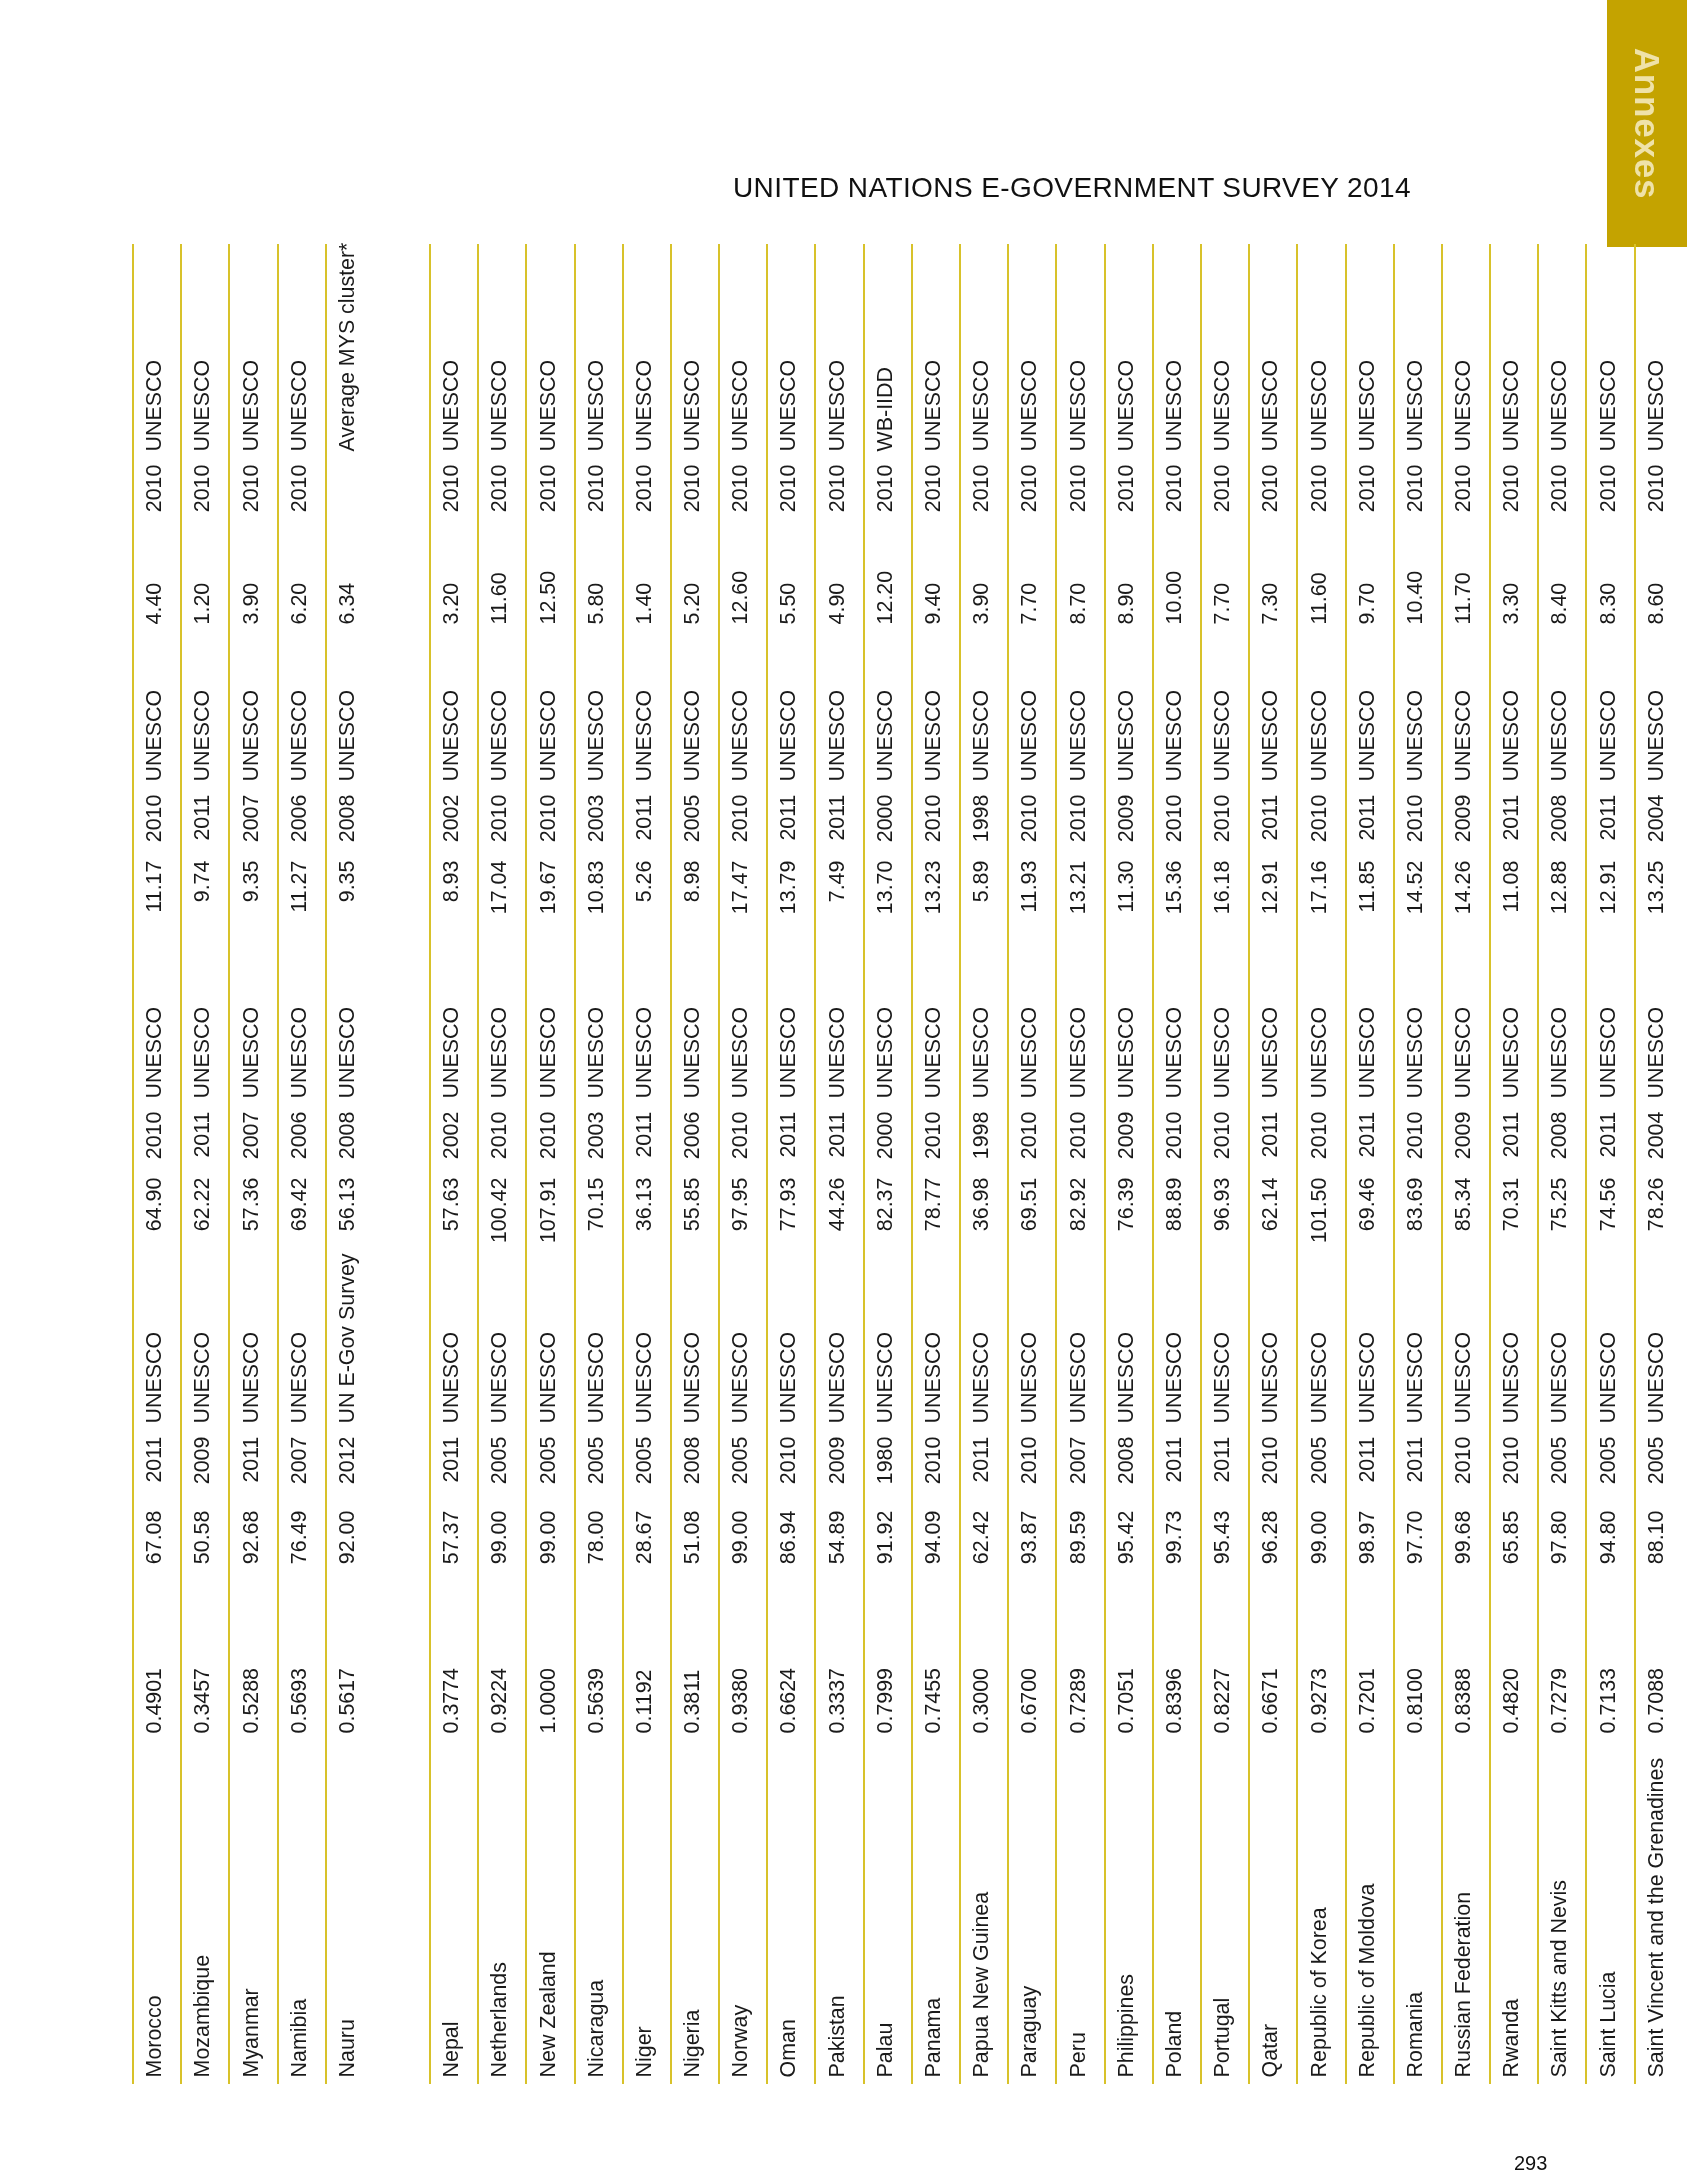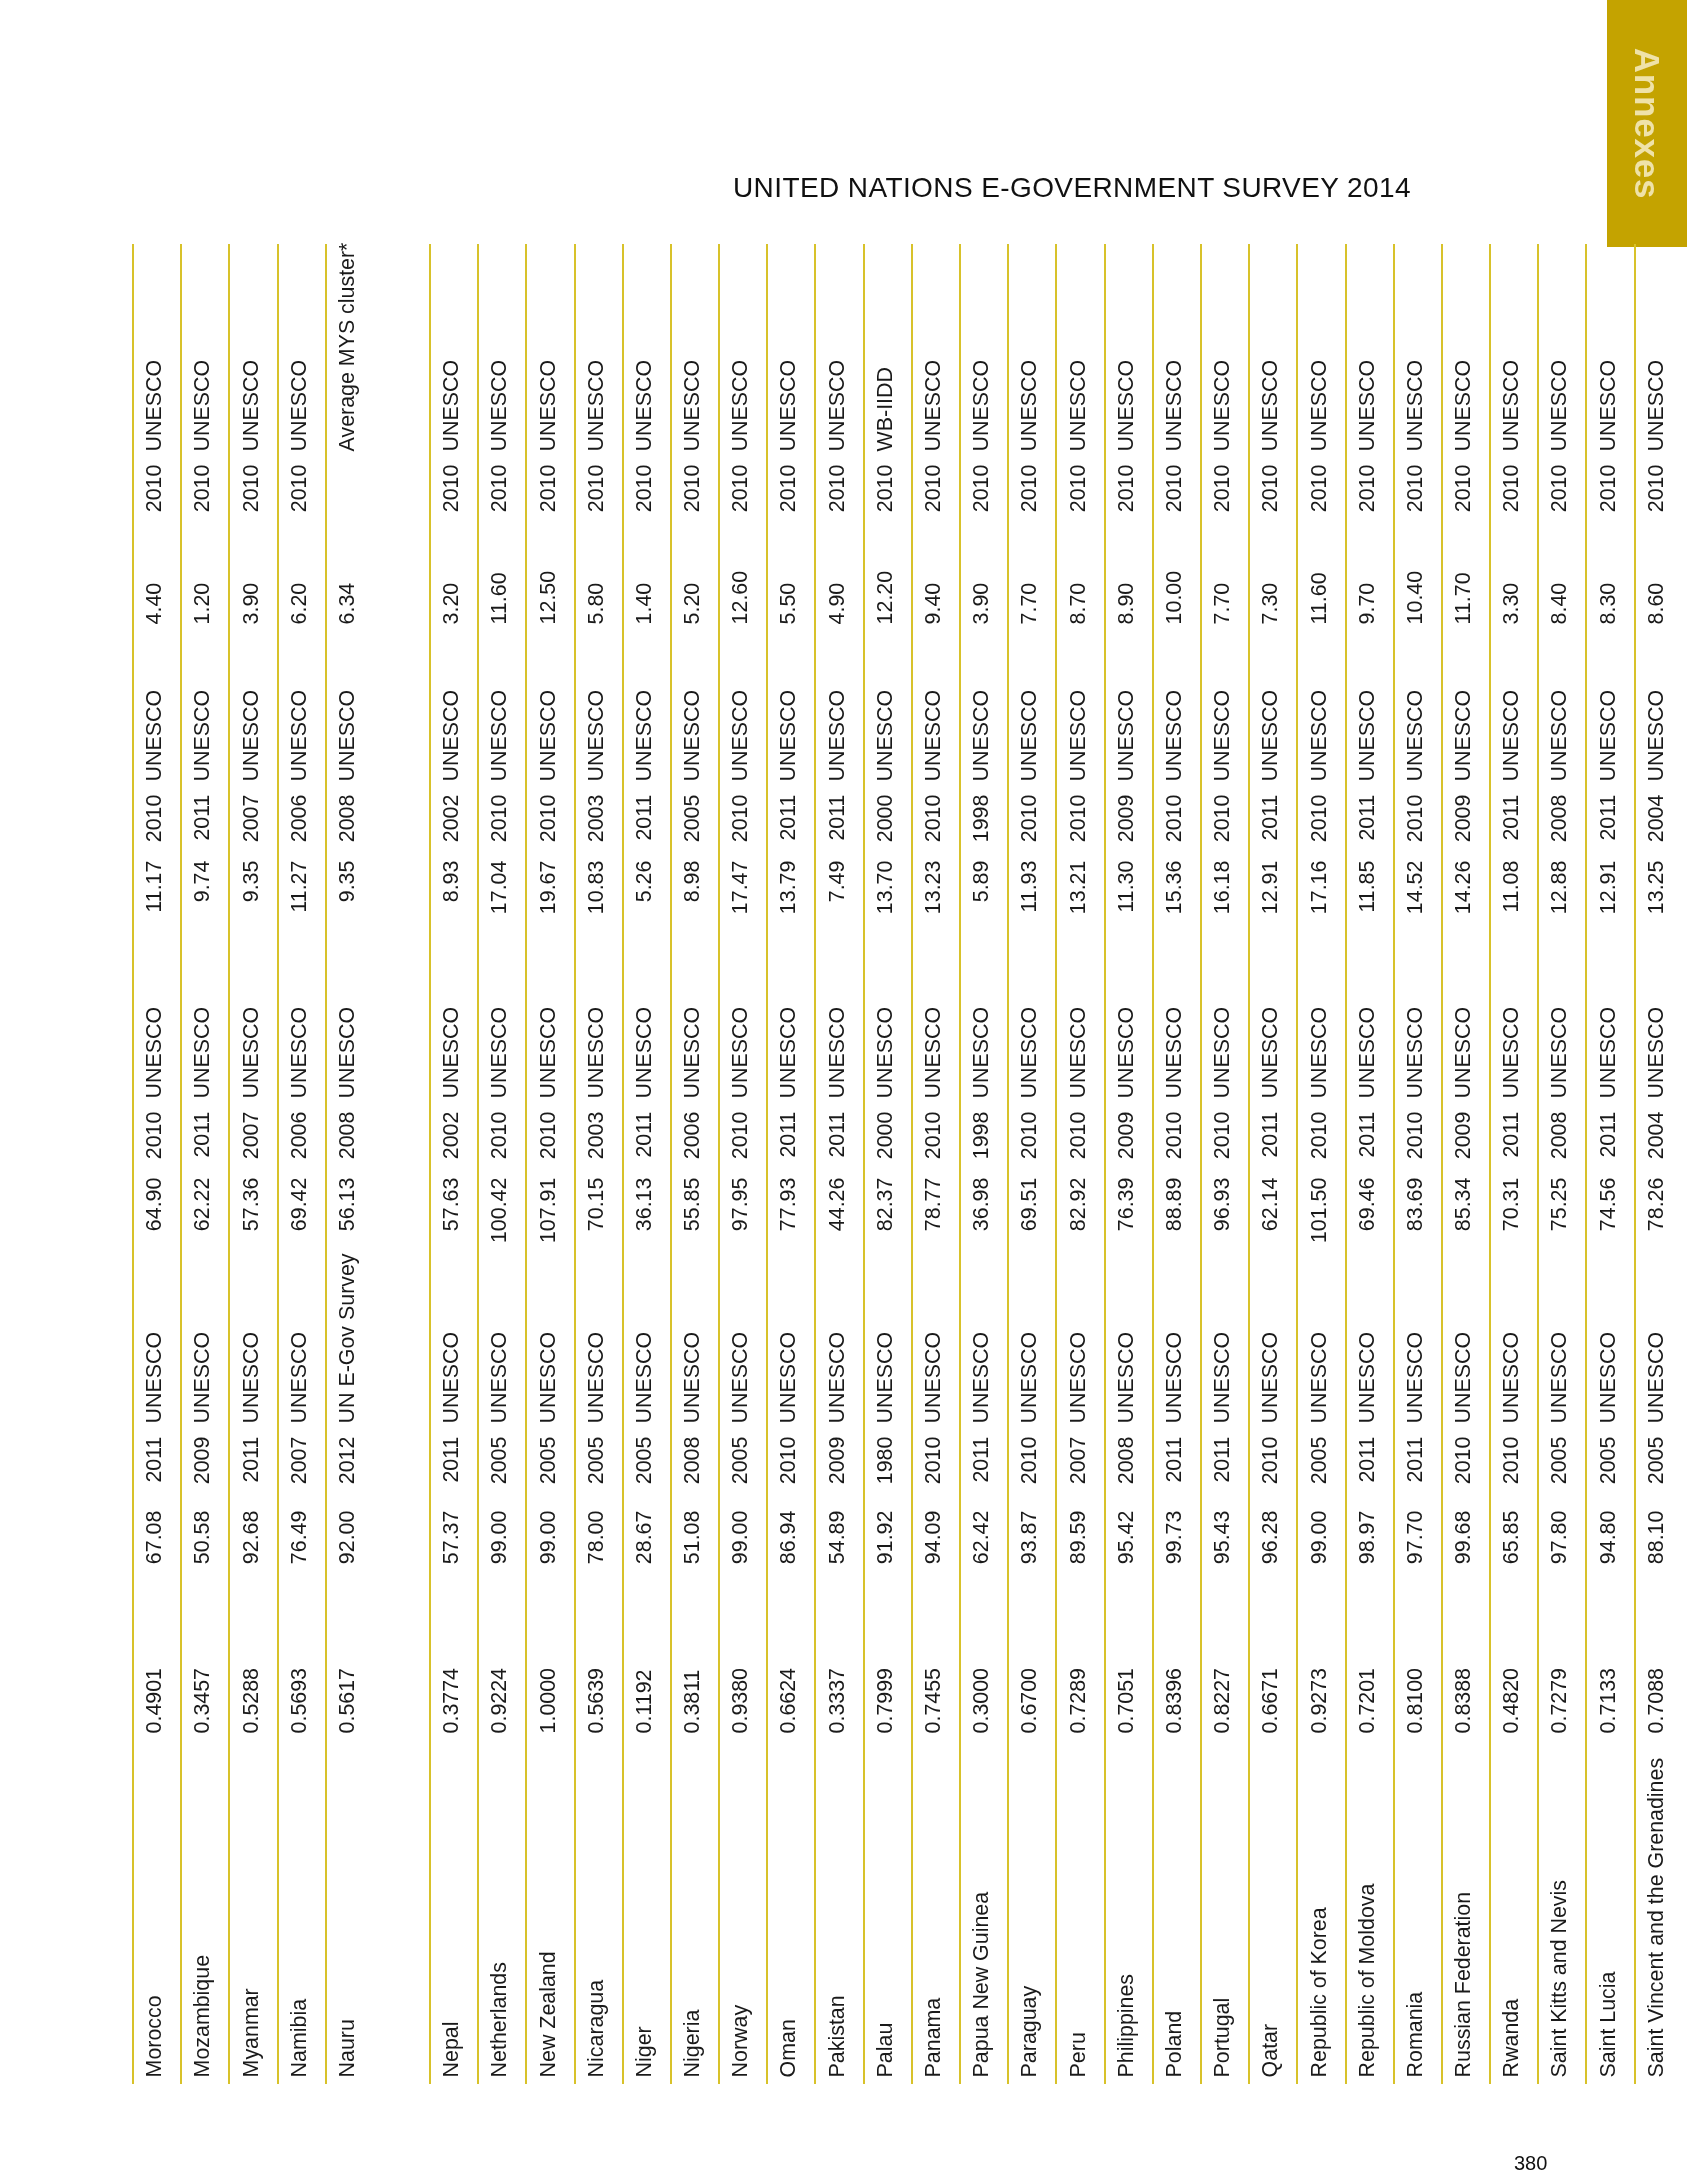--- a/index.html
+++ b/index.html
@@ -582,14 +582,14 @@
     <td class="num">2004</td>
     <td class="src">UNESCO</td>
     <td class="num" style="text-align:left">8.60</td>
     <td class="num">2010</td>
     <td class="src wrap">UNESCO</td>
   </tr>
       </tbody>
   </table>
 </div>
 
-<div class="page-number">380</div>
+<div class="page-number">293</div>
 
 
 </body></html>

